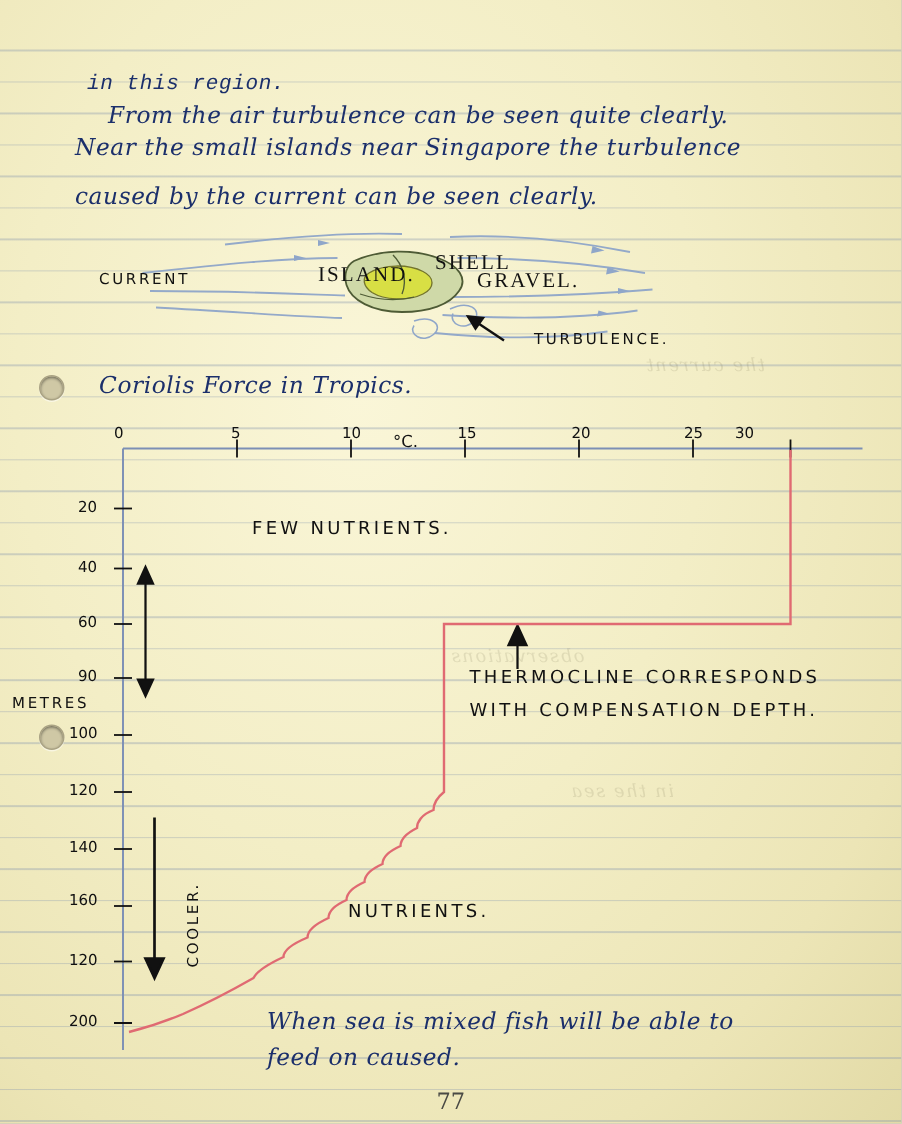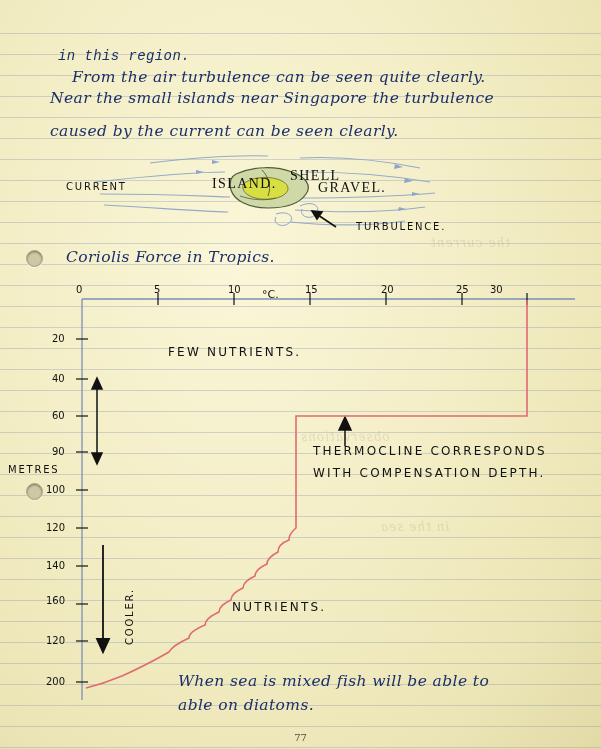--- a/index.html
+++ b/index.html
@@ -96,21 +96,21 @@
   #diagram-sketch, #graph-svg, #curve-svg {
     position: absolute;
     left: 0; top: 0;
   }
   #pagenum {
     position: absolute;
     left: 0; right: 0;
     bottom: 6px;
     text-align: center;
     font-family: "DejaVu Serif", serif;
-    font-size: 10px;
+    font-size: 15px;
     color: #4a4a45;
   }
   .vert {
     transform: rotate(-90deg);
     transform-origin: left top;
   }
 </style>
 </head>
 <body>
 
@@ -265,16 +265,16 @@
   <div class="axnum" style="left:46px; top:676px;">200</div>
   <div class="caps caps-sm" style="left:8px; top:464px;">METRES</div>
 
   <div class="caps" style="left:168px; top:345px;">FEW   NUTRIENTS.</div>
   <div class="caps" style="left:232px; top:600px;">NUTRIENTS.</div>
   <div class="caps" style="left:313px; top:466px;">WITH COMPENSATION DEPTH.</div>
   <div class="caps" style="left:313px; top:444px;">THERMOCLINE CORRESPONDS</div>
   <div class="caps caps-sm vert" style="left:124px; top:645px;">COOLER.</div>
 
   <div class="hand hand-md" style="left:178px; top:672px;">When sea is mixed fish will be able to</div>
-  <div class="hand hand-md" style="left:178px; top:696px;">able on diatoms.</div>
+  <div class="hand hand-md" style="left:178px; top:696px;">feed on caused.</div>
 
   <div id="pagenum">77</div>
 </div>
 
 </body></html>

